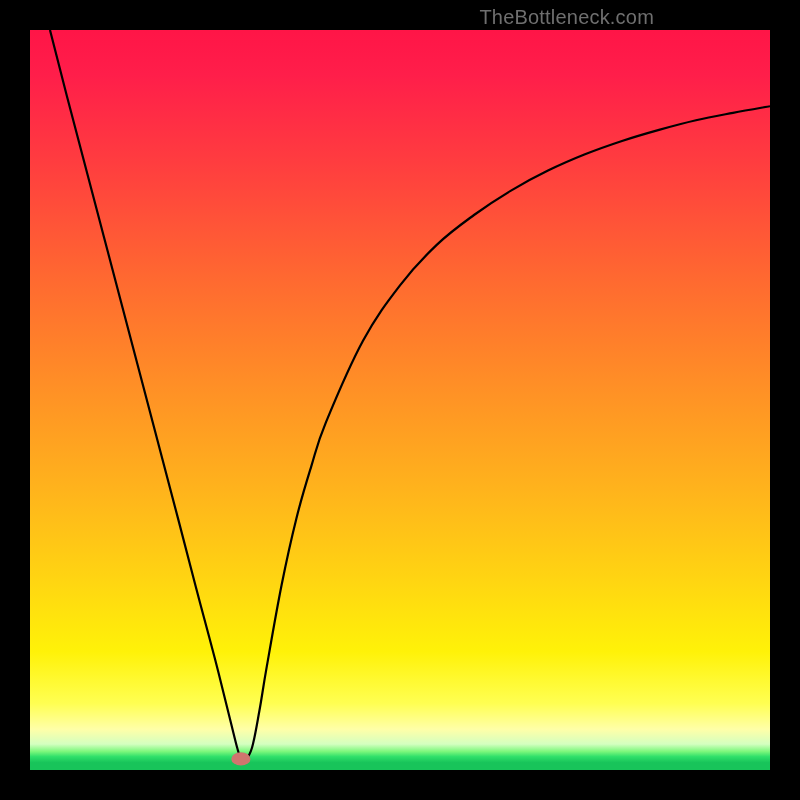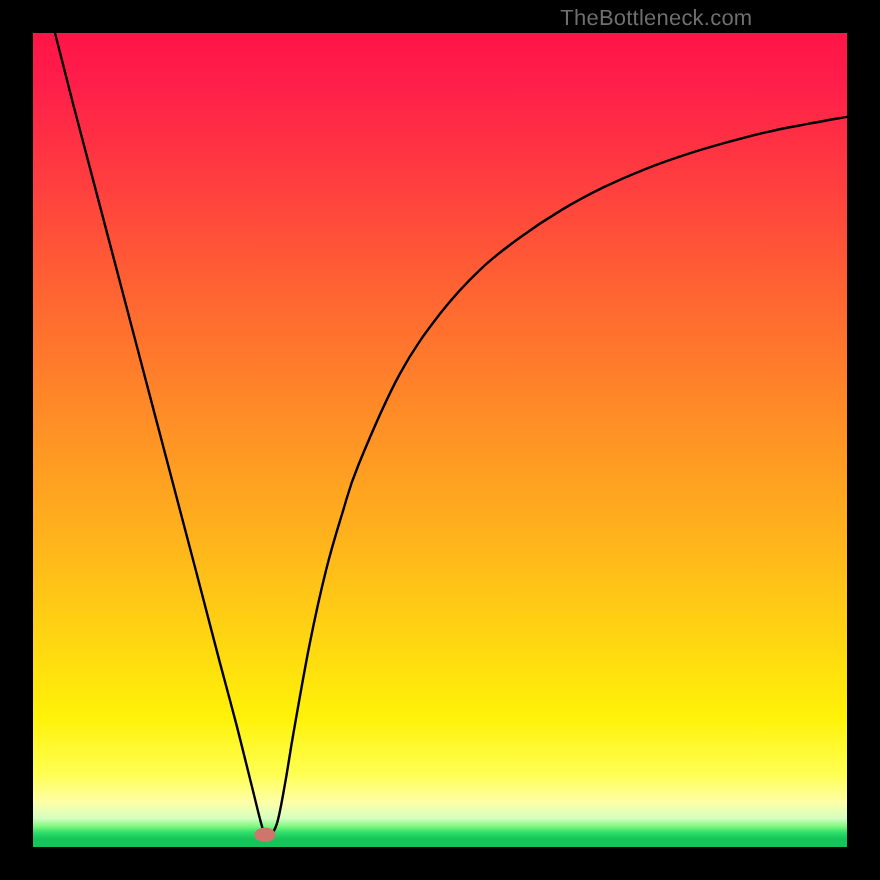--- a/index.html
+++ b/index.html
@@ -9,21 +9,20 @@
     height: 800px;
     background: #000;
     overflow: hidden;
     font-family: Arial, Helvetica, sans-serif;
   }
   .frame {
     position: relative;
     width: 684px;
     height: 800px;
     background: #000;
-    padding-left: 30px;
   }
   .plot-area {
     position: absolute;
     left: 30px;
     top: 30px;
     width: 740px;
     height: 740px;
     overflow: hidden;
   }
   .gradient-bg {

